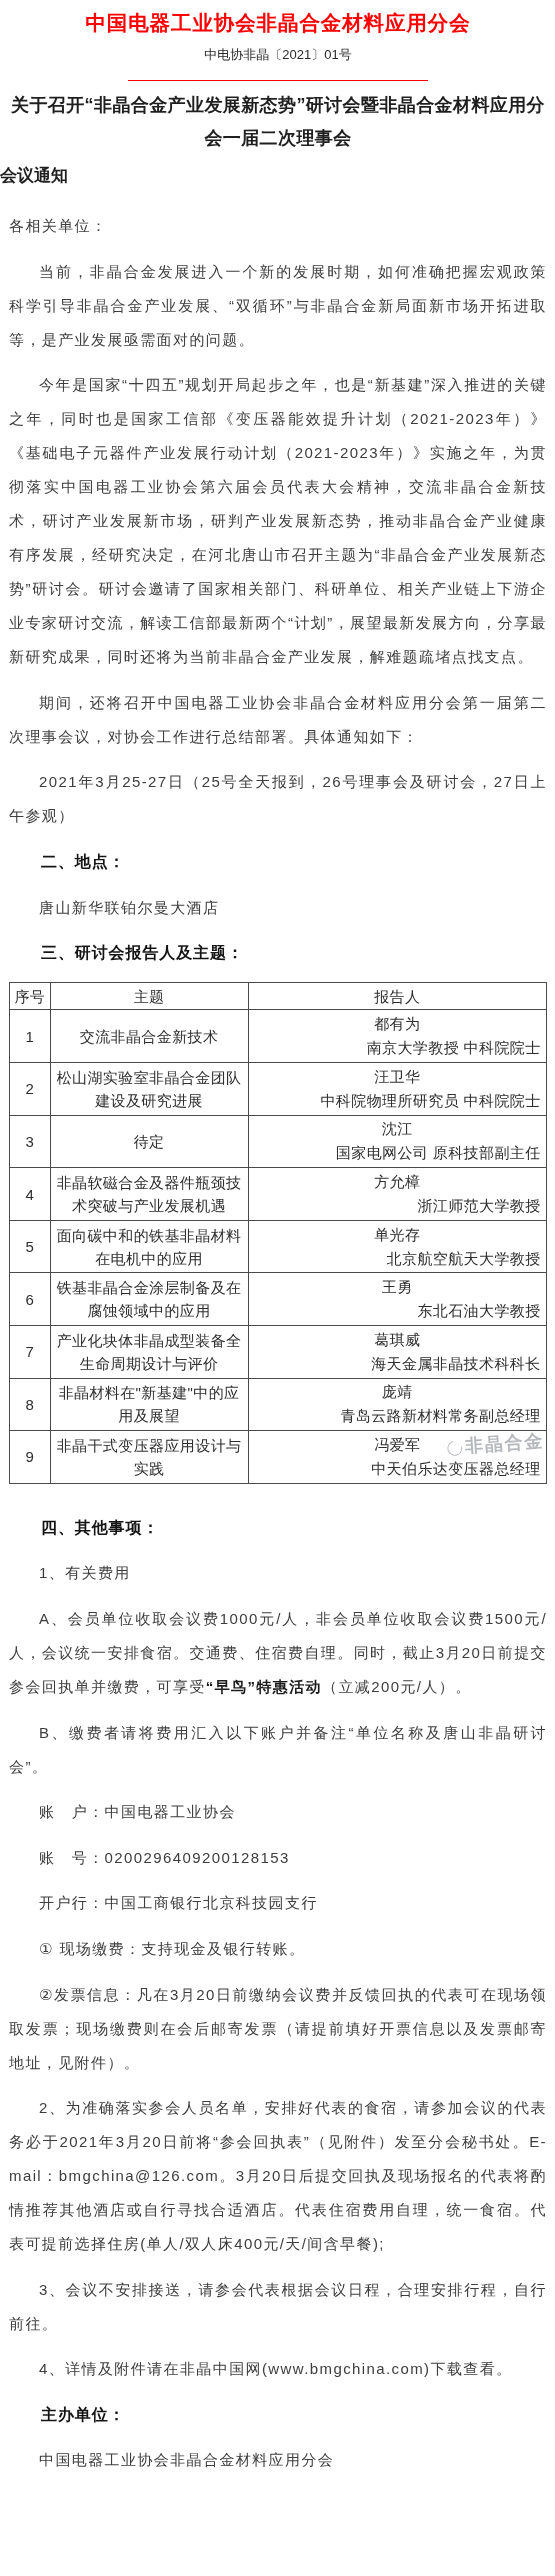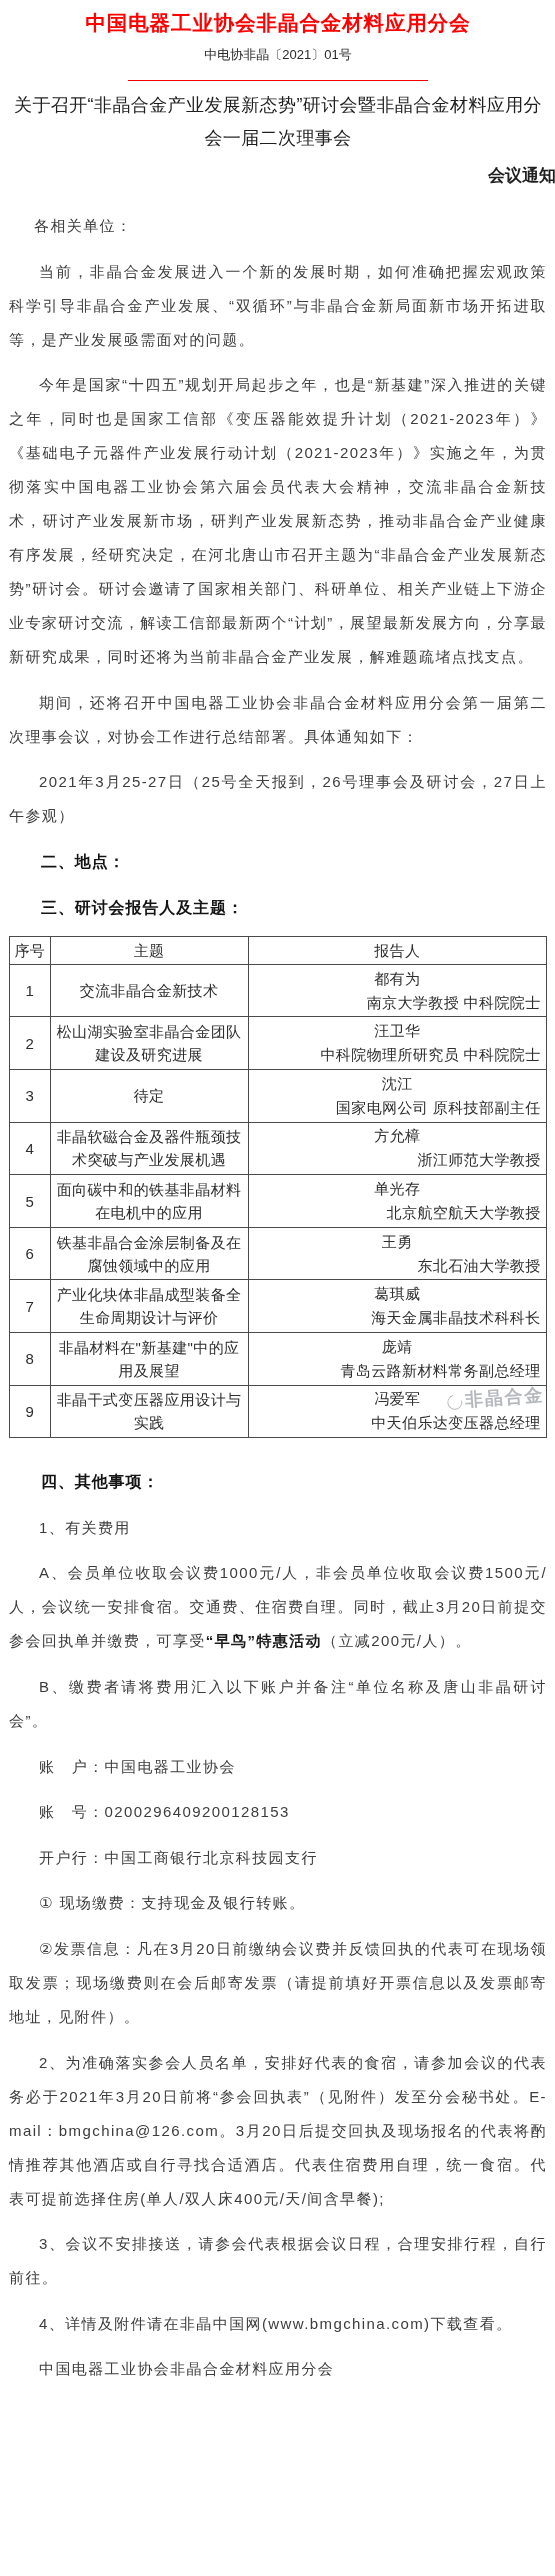--- a/index.html
+++ b/index.html
@@ -32,46 +32,46 @@
   }
   .red-divider{
     width:300px;
     height:0;
     border-top:1.8px solid #f40000;
     margin:17px auto 8px auto;
   }
   .doc-title{
     text-align:center;
     font-size:18px;
-    font-weight:normal;
+    font-weight:bold;
     color:#1f1f1f;
     line-height:33px;
     padding:0 7px;
     letter-spacing:0.4px;
   }
   .notice-label{
     margin-top:8px;
-    text-align:right;
+    text-align:left;
     font-size:17px;
     font-weight:bold;
     color:#1f1f1f;
     line-height:25px;
     margin-bottom:21.4px;
   }
 
   
   .p{
     margin:0 0 11.6px 0;
     line-height:34px;
     text-align:justify;
     letter-spacing:1.4px;
     text-indent:2em;
     color:#3d3d3d;
   }
-  .noindent{text-indent:0;margin-left:25px;}
+  .noindent{text-indent:0;}
   .hsec{
     margin:0 0 11.6px 0;
     line-height:34px;
     font-size:16px;
     font-weight:bold;
     color:#141414;
     text-indent:2em;
     letter-spacing:0.9px;
   }
   .b{font-weight:bold;color:#1c1c1c;}
@@ -139,20 +139,21 @@
   <div class="inner">
 
     <p class="p noindent">各相关单位：</p>
     <p class="p">当前，非晶合金发展进入一个新的发展时期，如何准确把握宏观政策科学引导非晶合金产业发展、“双循环”与非晶合金新局面新市场开拓进取等，是产业发展亟需面对的问题。</p>
     <p class="p">今年是国家“十四五”规划开局起步之年，也是“新基建”深入推进的关键之年，同时也是国家工信部《变压器能效提升计划（2021-2023年）》《基础电子元器件产业发展行动计划（2021-2023年）》实施之年，为贯彻落实中国电器工业协会第六届会员代表大会精神，交流非晶合金新技术，研讨产业发展新市场，研判产业发展新态势，推动非晶合金产业健康有序发展，经研究决定，在河北唐山市召开主题为“非晶合金产业发展新态势”研讨会。研讨会邀请了国家相关部门、科研单位、相关产业链上下游企业专家研讨交流，解读工信部最新两个“计划”，展望最新发展方向，分享最新研究成果，同时还将为当前非晶合金产业发展，解难题疏堵点找支点。</p>
     <p class="p">期间，还将召开中国电器工业协会非晶合金材料应用分会第一届第二次理事会议，对协会工作进行总结部署。具体通知如下：</p>
 
     <p class="p">2021年3月25-27日（25号全天报到，26号理事会及研讨会，27日上午参观）</p>
 
     <p class="hsec">二、地点：</p>
+    <p class="p">唐山新华联铂尔曼大酒店</p>
 
     <p class="hsec">三、研讨会报告人及主题：</p>
 
     <table class="report">
       <colgroup>
           <col class="col-no">
           <col class="col-topic">
           <col class="col-speaker">
         </colgroup>
       <tbody>
@@ -247,17 +248,18 @@
     <p class="p">账　号：0200296409200128153</p>
     <p class="p">开户行：中国工商银行北京科技园支行</p>
 
     <p class="p">① 现场缴费：支持现金及银行转账。</p>
     <p class="p">②发票信息：凡在3月20日前缴纳会议费并反馈回执的代表可在现场领取发票；现场缴费则在会后邮寄发票（请提前填好开票信息以及发票邮寄地址，见附件）。</p>
 
     <p class="p">2、为准确落实参会人员名单，安排好代表的食宿，请参加会议的代表务必于2021年3月20日前将“参会回执表”（见附件）发至分会秘书处。E-mail：bmgchina@126.com。3月20日后提交回执及现场报名的代表将酌情推荐其他酒店或自行寻找合适酒店。代表住宿费用自理，统一食宿。代表可提前选择住房(单人/双人床400元/天/间含早餐);</p>
     <p class="p">3、会议不安排接送，请参会代表根据会议日程，合理安排行程，自行前往。</p>
     <p class="p">4、详情及附件请在非晶中国网(www.bmgchina.com)下载查看。</p>
 
+    <p class="hsec">主办单位：</p>
     <p class="p">中国电器工业协会非晶合金材料应用分会</p>
 
   </div>
 </div>
 
 
 </body></html>

